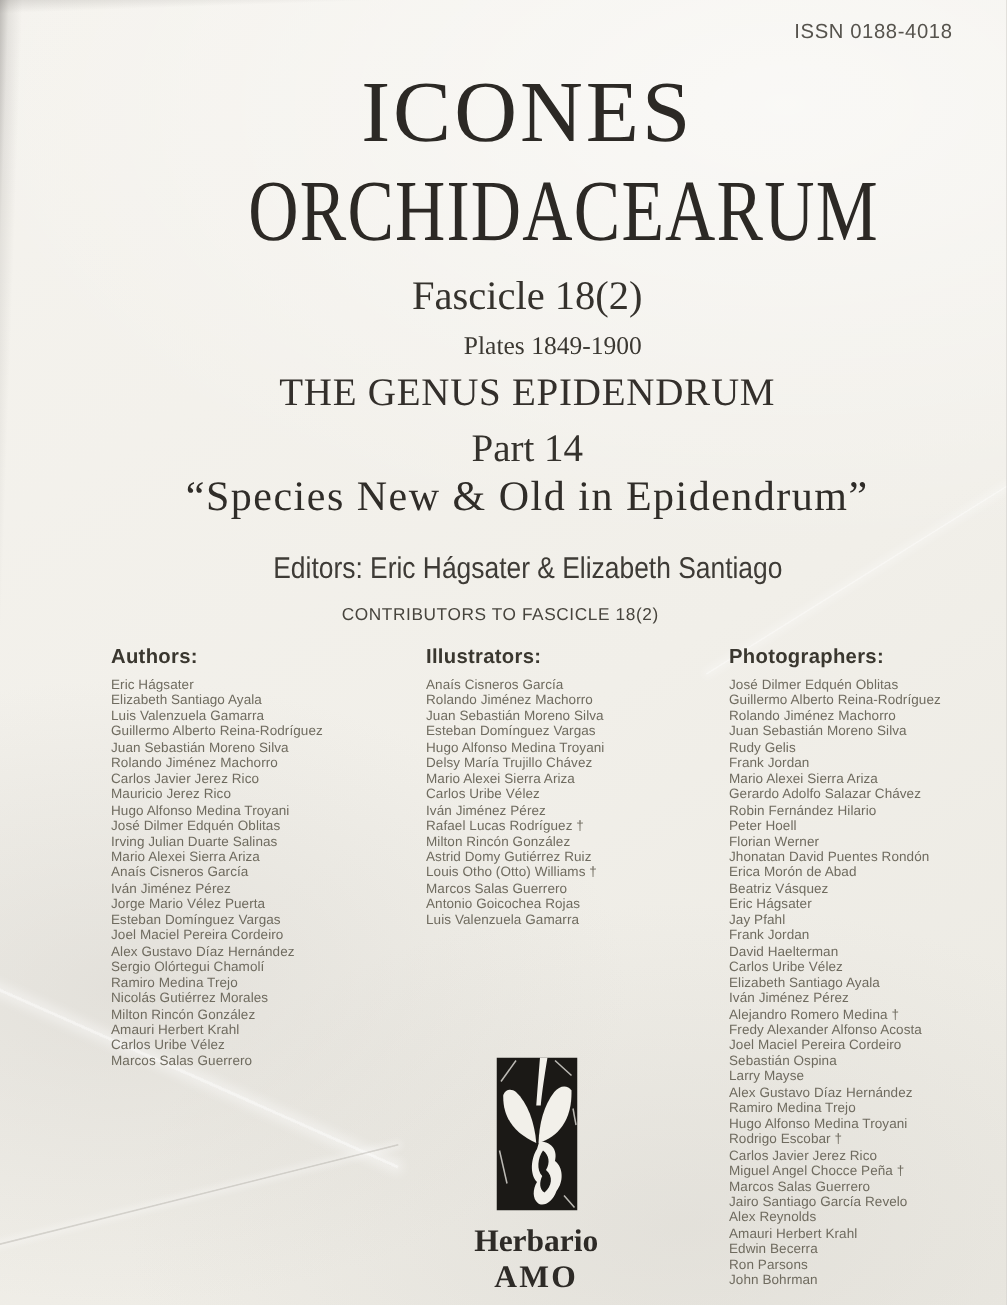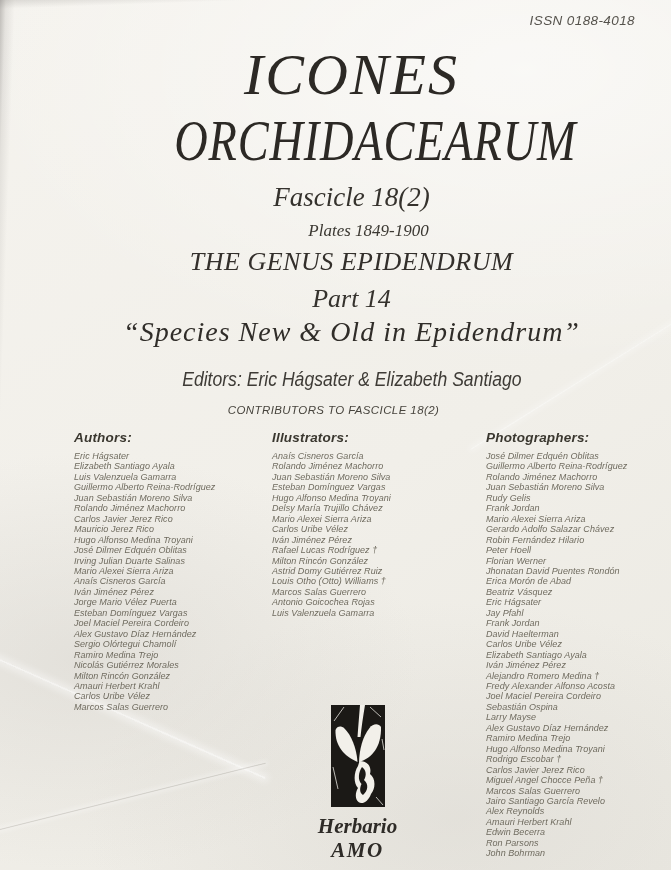--- a/index.html
+++ b/index.html
@@ -6,21 +6,20 @@
   .scan{
     position:relative;width:671px;height:870px;overflow:hidden;margin:0 auto;
     font-family:"Liberation Serif",serif;color:#2f2c28;
     background:
       linear-gradient(92deg, rgba(125,122,119,.45) 0px, rgba(125,122,119,.14) 6px, rgba(125,122,119,0) 15px),
       linear-gradient(178deg, rgba(150,147,143,.28) 0px, rgba(150,147,143,0) 9px),
       radial-gradient(900px 480px at 78% 8%, rgba(255,255,255,.55), rgba(255,255,255,0) 62%),
       radial-gradient(520px 320px at 12% 76%, rgba(204,201,195,.38), rgba(204,201,195,0) 65%),
       radial-gradient(620px 360px at 68% 94%, rgba(206,203,197,.32), rgba(206,203,197,0) 60%),
       linear-gradient(150deg, #f5f3ee 0%, #f1efe9 55%, #ebe9e2 100%);
-    font-style: italic;
   }
   .crease{position:absolute;pointer-events:none;}
   .c1{left:-60px;bottom:160px;width:340px;height:2px;background:rgba(255,255,255,.6);
       box-shadow:0 0 7px 3px rgba(255,255,255,.45);transform:rotate(24deg);}
   .c2{left:-30px;bottom:70px;width:300px;height:1px;background:rgba(176,173,167,.4);
       box-shadow:0 0 5px 2px rgba(255,255,255,.35);transform:rotate(-14deg);}
   .c3{right:-40px;top:380px;width:260px;height:1px;background:rgba(255,255,255,.5);
       box-shadow:0 0 6px 2px rgba(255,255,255,.35);transform:rotate(-32deg);}
   .issn{position:absolute;top:13px;right:36px;font-family:"Liberation Sans",sans-serif;
         font-size:13.5px;letter-spacing:.4px;color:#56534d;}
@@ -32,21 +31,21 @@
   .plates{top:222px;font-size:17px;color:#3b3832;padding-left:17px;}
   .genus{top:249px;font-size:26px;letter-spacing:.5px;color:#332f2b;}
   .part{top:286px;font-size:26px;color:#35322d;}
   .subtitle{top:318px;font-size:28px;letter-spacing:1px;color:#302d29;}
   .editors{top:369px;font-family:"Liberation Sans",sans-serif;font-size:20px;color:#3e3b36;}
   .editors span{display:inline-block;transform:scaleX(.88);transform-origin:center;}
   .contrib-heading{top:405px;font-family:"Liberation Sans",sans-serif;font-size:11.5px;
         letter-spacing:.4px;color:#47443d;padding-right:36px;box-sizing:border-box;}
   .col{position:absolute;top:430px;font-family:"Liberation Sans",sans-serif;}
   .col-authors{left:74px;width:206px;}
-  .col-illustrators{left:272px;width:200px;}
+  .col-illustrators{left:284px;width:200px;}
   .col-photographers{left:486px;width:182px;}
   .col h3{margin:0 0 6px 0;font-size:13.5px;font-weight:bold;color:#3a372f;letter-spacing:.2px;}
   .col ul{margin:0;padding:0;list-style:none;}
   .col li{font-size:9px;line-height:10.45px;color:#6f6b5f;letter-spacing:.05px;white-space:nowrap;}
   .logo-block{position:absolute;left:301px;top:705px;width:113px;text-align:center;}
   .logo-block svg{display:inline-block;}
   .logo-line1{font-size:21px;font-weight:bold;color:#2e2b27;line-height:1;margin-top:5px;}
   .logo-line2{font-size:21px;font-weight:bold;color:#2e2b27;line-height:1;margin-top:3px;letter-spacing:1.5px;}
 </style>
 </head>

